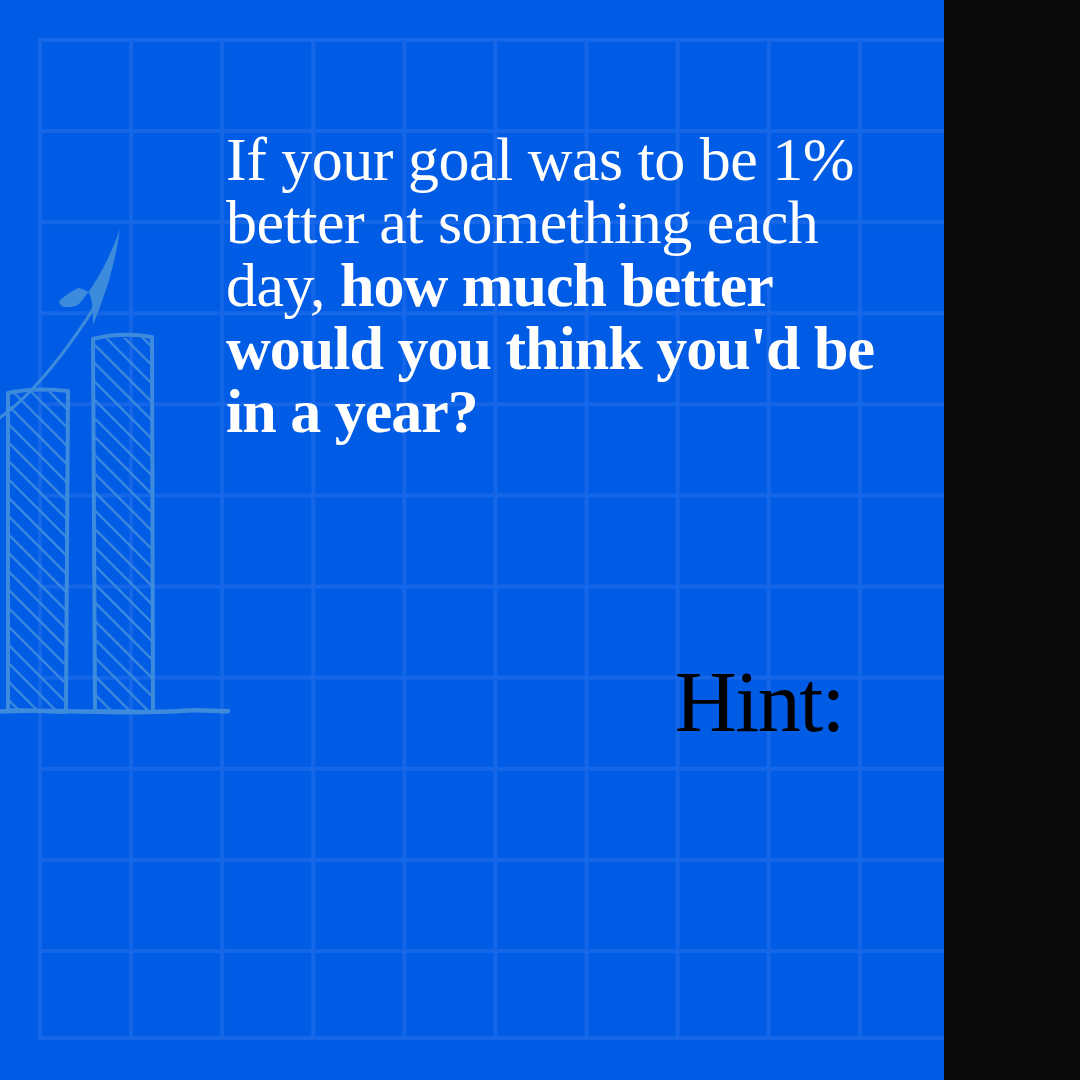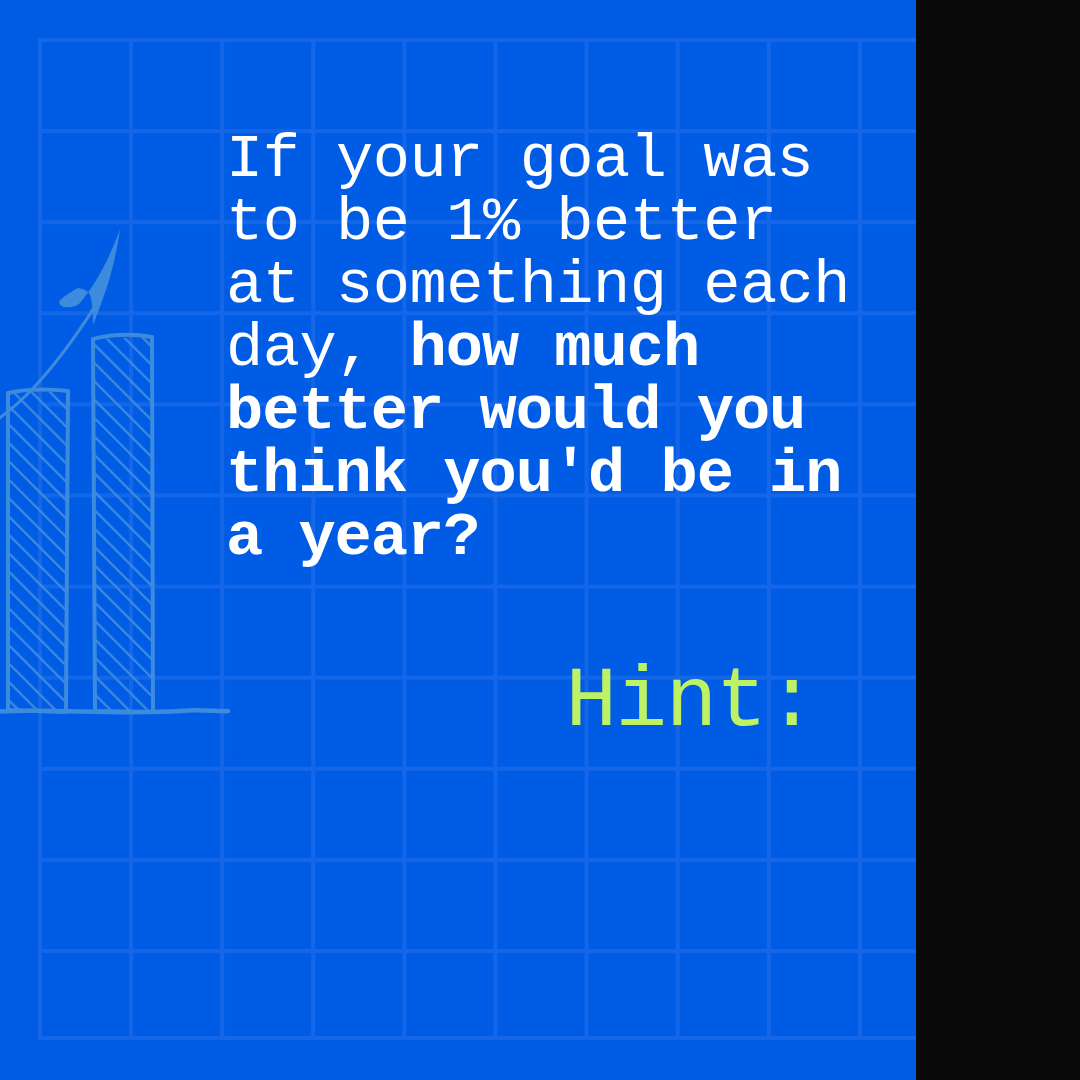--- a/index.html
+++ b/index.html
@@ -8,21 +8,22 @@
     padding: 0;
     background: #0a0a0a;
   }
 
   #card {
     position: relative;
     width: 916px;
     height: 1080px;
     overflow: hidden;
     background: #005BE5;
-    font-family: Liberation Mono, monospace;
+    font-family: Liberation Serif, serif;
+    padding-left: 28px;
     -webkit-font-smoothing: antialiased;
   }
 
   
   #grid {
     position: absolute;
     left: 38px;
     top: 38px;
     width: 1002px;
     height: 1002px;
@@ -69,21 +70,21 @@
     letter-spacing: -1px;
   }
 
   
   #hint {
     position: absolute;
     right: 100px;
     top: 655px;
     width: 820px;
     text-align: right;
-    color: #bef264;
+    color: #000000;
     font-size: 86px;
     line-height: 95px;
     letter-spacing: -1.5px;
     font-weight: 400;
   }
   #hint .em {
     font-weight: 700;
     letter-spacing: -2px;
   }
   #hint .ln { display: block; white-space: nowrap; }

